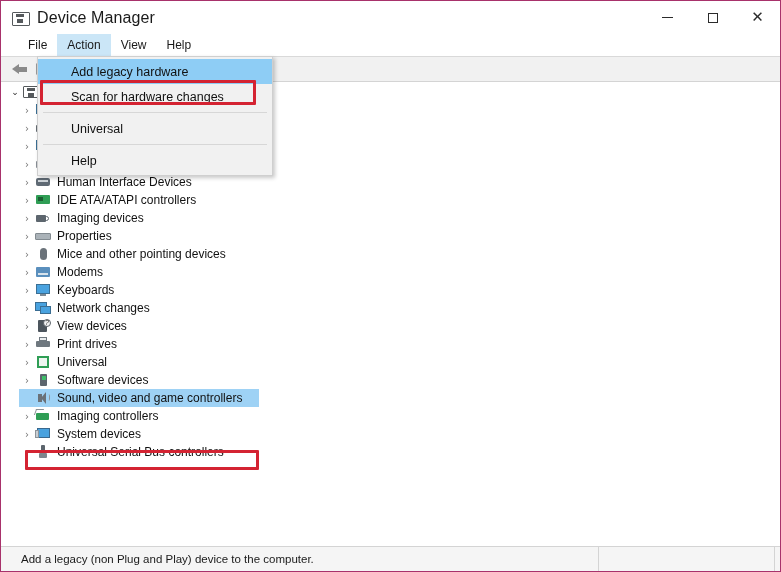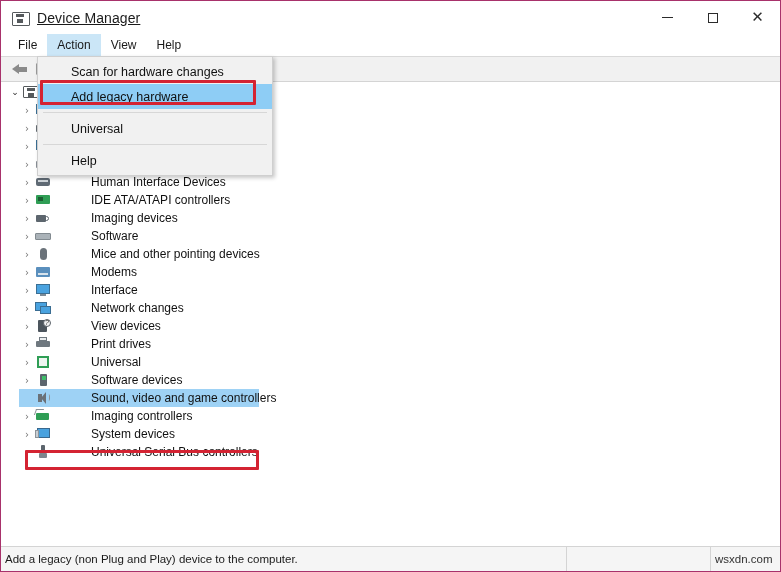--- a/index.html
+++ b/index.html
@@ -33,40 +33,40 @@
     position:absolute;left:0;top:2px;width:16px;height:12px;
     background:#ffffff;border:1.5px solid #55595c;border-radius:1px;
   }
   .title-icon .slot{
     position:absolute;left:4px;top:4px;width:8px;height:3px;background:#55595c;
   }
   .title-icon .chip{
     position:absolute;left:5px;top:9px;width:6px;height:4px;background:#55595c;
   }
   .title-text{
-    font-size:14px;color:#1a1a1a;letter-spacing:0.1px;text-decoration:underline;
+    font-size:16px;color:#1a1a1a;letter-spacing:0.1px;
   }
   .win-controls{
     position:absolute;right:0;top:0;height:33px;display:flex;
   }
   .win-btn{
     width:45px;height:33px;display:flex;align-items:center;justify-content:center;
     font-size:13px;color:#2b2b2b;cursor:default;
   }
   .glyph-min{display:block;width:11px;height:1px;background:#2b2b2b;}
   .glyph-max{display:block;width:10px;height:10px;border:1px solid #2b2b2b;box-sizing:border-box;}
   .glyph-close{font-size:15px;line-height:15px;font-family:"DejaVu Sans",sans-serif;font-weight:300;}
 
   
   .menubar{
     height:22px;flex:0 0 22px;
     display:flex;align-items:stretch;
     background:#ffffff;
     border-bottom:1px solid #d9d9d9;
-    padding-left:7px;
+    padding-left:17px;
     position:relative;z-index:30;
   }
   .menu-item{
     display:flex;align-items:center;
     padding:0 10px;
     font-size:12px;color:#1a1a1a;
     cursor:default;
   }
   .menu-item.open{background:#cbe6f7;}
 
@@ -117,21 +117,21 @@
   .tree-row .chev{
     width:16px;flex:0 0 16px;display:flex;align-items:center;justify-content:center;
     font-size:10px;color:#767676;font-family:"DejaVu Sans",sans-serif;
   }
   .tree-row.root .chev{font-size:9px;color:#2b2b2b;}
   .tree-row.child{padding-left:18px;}
   .tree-ico{
     width:16px;height:16px;flex:0 0 16px;margin-right:6px;position:relative;
   }
   .tree-label{
-    font-size:12px;color:#111111;white-space:nowrap;line-height:14px;margin-left:34px;
+    font-size:12px;color:#111111;white-space:nowrap;line-height:14px;
   }
   .tree-row.selected .sel-bg{
     position:absolute;left:18px;top:0;height:18px;
     background:#9ed2f5;z-index:0;
   }
   .tree-row.selected .tree-ico,.tree-row.selected .tree-label{position:relative;z-index:1;text-align:center;}
 
   
   .redbox{
     position:absolute;border:3px solid #d42332;box-sizing:border-box;
@@ -155,21 +155,21 @@
 
   
   .statusbar{
     height:24px;flex:0 0 24px;
     background:#f5f5f5;
     border-top:1px solid #d4d4d4;
     display:flex;align-items:stretch;
     font-size:11.5px;color:#1a1a1a;
   }
   .sb-pane{
-    display:flex;align-items:center;padding:0 4px;
+    display:flex;align-items:center;padding:0 20px;
     border-right:1px solid #d4d4d4;
   }
   .sb-pane.main{flex:0 0 557px;}
   .sb-pane.mid{flex:0 0 135px;}
   .sb-pane.wm{flex:1 1 auto;justify-content:flex-end;padding-right:10px;border-right:none;color:#333;}
 
   
   .ic-monitor{position:absolute;left:1px;top:2px;width:14px;height:10px;background:#4aa3e0;border:1px solid #3b6f94;box-sizing:border-box;}
   .ic-monitor-stand{position:absolute;left:5px;top:12px;width:6px;height:2px;background:#7d8b96;}
   .ic-disk{position:absolute;left:1px;top:5px;width:14px;height:7px;background:#666d73;border-radius:1px;}
@@ -327,21 +327,21 @@
             <i class="ic-cam-l"></i>
           </span>
         <span class="tree-label">Imaging devices</span>
       </div>
 
       <div class="tree-row child">
         <span class="chev">›</span>
         <span class="tree-ico">
             <i class="ic-kbd"></i>
           </span>
-        <span class="tree-label">Software</span>
+        <span class="tree-label">Properties</span>
       </div>
 
       <div class="tree-row child">
         <span class="chev">›</span>
         <span class="tree-ico">
             <i class="ic-mouse"></i>
           </span>
         <span class="tree-label">Mice and other pointing devices</span>
       </div>
 
@@ -353,21 +353,21 @@
           </span>
         <span class="tree-label">Modems</span>
       </div>
 
       <div class="tree-row child">
         <span class="chev">›</span>
         <span class="tree-ico">
             <i class="ic-monitor"></i>
             <i class="ic-monitor-stand"></i>
           </span>
-        <span class="tree-label">Interface</span>
+        <span class="tree-label">Keyboards</span>
       </div>
 
       <div class="tree-row child">
         <span class="chev">›</span>
         <span class="tree-ico">
             <i class="ic-netmon"></i>
             <i class="ic-netmon2"></i>
           </span>
         <span class="tree-label">Network changes</span>
       </div>
@@ -444,22 +444,22 @@
           </span>
         <span class="tree-label">Universal Serial Bus controllers</span>
       </div>
 
     </div>
 
     <div class="redbox" style="left:24px;top:368px;width:234px;height:20px;"></div>
   </div>
 
   <div class="dropdown">
+    <div class="dd-item hl">Add legacy hardware</div>
     <div class="dd-item">Scan for hardware changes</div>
-    <div class="dd-item hl">Add legacy hardware</div>
     <div class="dd-sep"></div>
     <div class="dd-item">Universal</div>
     <div class="dd-sep"></div>
     <div class="dd-item">Help</div>
   </div>
 
   <div class="redbox" style="left:39px;top:79px;width:216px;height:25px;"></div>
 
   <div class="statusbar">
     <div class="sb-pane main">Add a legacy (non Plug and Play) device to the computer.</div>

